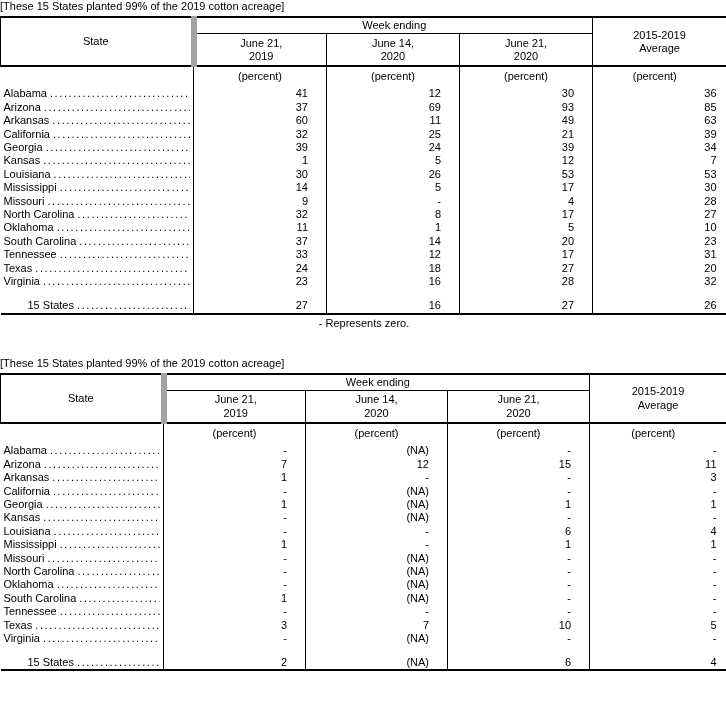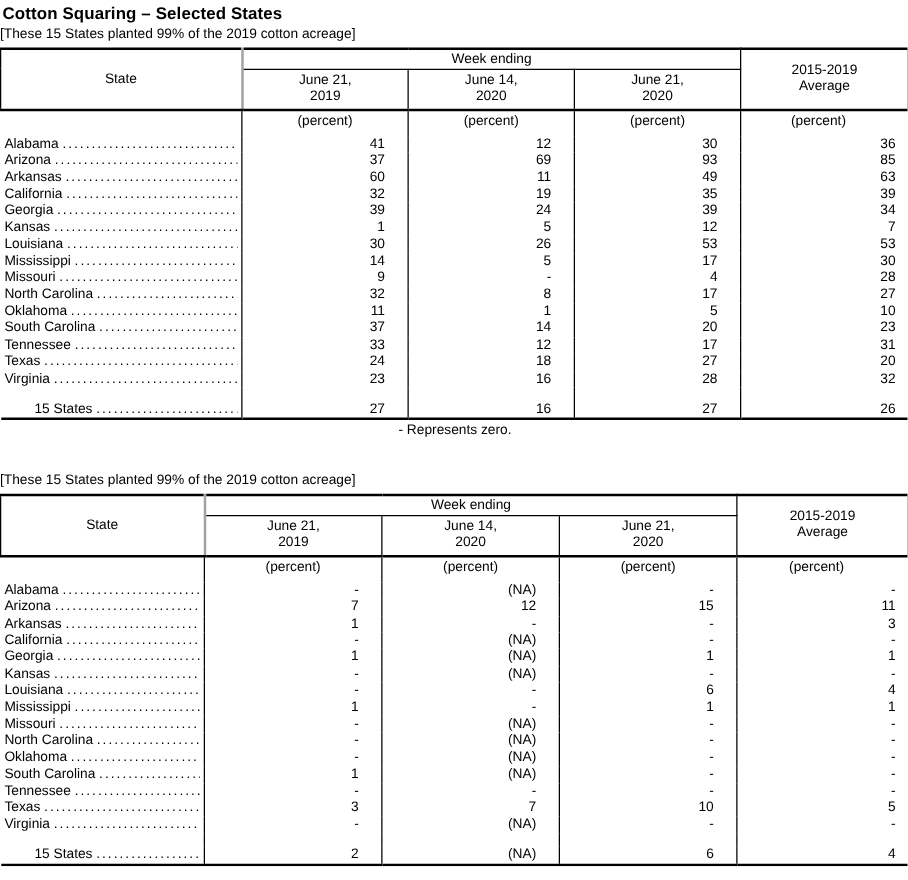--- a/index.html
+++ b/index.html
@@ -21,21 +21,21 @@
   .subtitle{margin:0 0 3px 0;}
   table.t{
     border-collapse:collapse;
     table-layout:fixed;
     width:726px;
     border-top:2px solid #000;
   }
   .t th{font-weight:normal;text-align:center;vertical-align:middle;padding:0;}
   .th-state{
     border-left:1px solid #000;
-    border-right:2px solid #a3a3a3;
+    border-right:6px solid #a3a3a3;
     border-bottom:2px solid #000;
   }
   .th-week{
     height:15px;
     border-bottom:1px solid #000;
     border-right:1px solid #000;
   }
   .th-avg{
     border-right:1px solid #000;
     border-bottom:2px solid #000;
@@ -64,21 +64,20 @@
   tr.total td{height:14px;border-bottom:2px solid #000;padding-left:27px;}
   .foot{margin:2px 0 0 2px;text-align:center;}
   
   col.s1-state{width:193px;} col.s1-d{width:133px;} col.s1-avg{width:134px;}
   col.s2-state{width:163px;} col.s2-d{width:142px;} col.s2-avg{width:137px;}
 </style>
 </head>
 <body>
 
 <section class="sec">
-  <h1 class="title">Cotton Squaring – Selected States</h1>
   <p class="subtitle">[These 15 States planted 99% of the 2019 cotton acreage]</p>
   <table class="t">
     <colgroup>
       <col class="s1-state">
         <col class="s1-d">
         <col class="s1-d">
         <col class="s1-d">
         <col class="s1-avg">
     </colgroup>
     <thead>
@@ -148,22 +147,22 @@
         </tr>
 
         <tr class="r">
           <td class="state">
             <div class="statewrap">
               <span class="nm">California</span>
               <span class="leader"></span>
             </div>
           </td>
           <td class="v">32</td>
-          <td class="v">19</td>
-          <td class="v">35</td>
+          <td class="v">25</td>
+          <td class="v">21</td>
           <td class="v avg">39</td>
         </tr>
 
         <tr class="r">
           <td class="state">
             <div class="statewrap">
               <span class="nm">Georgia</span>
               <span class="leader"></span>
             </div>
           </td>

